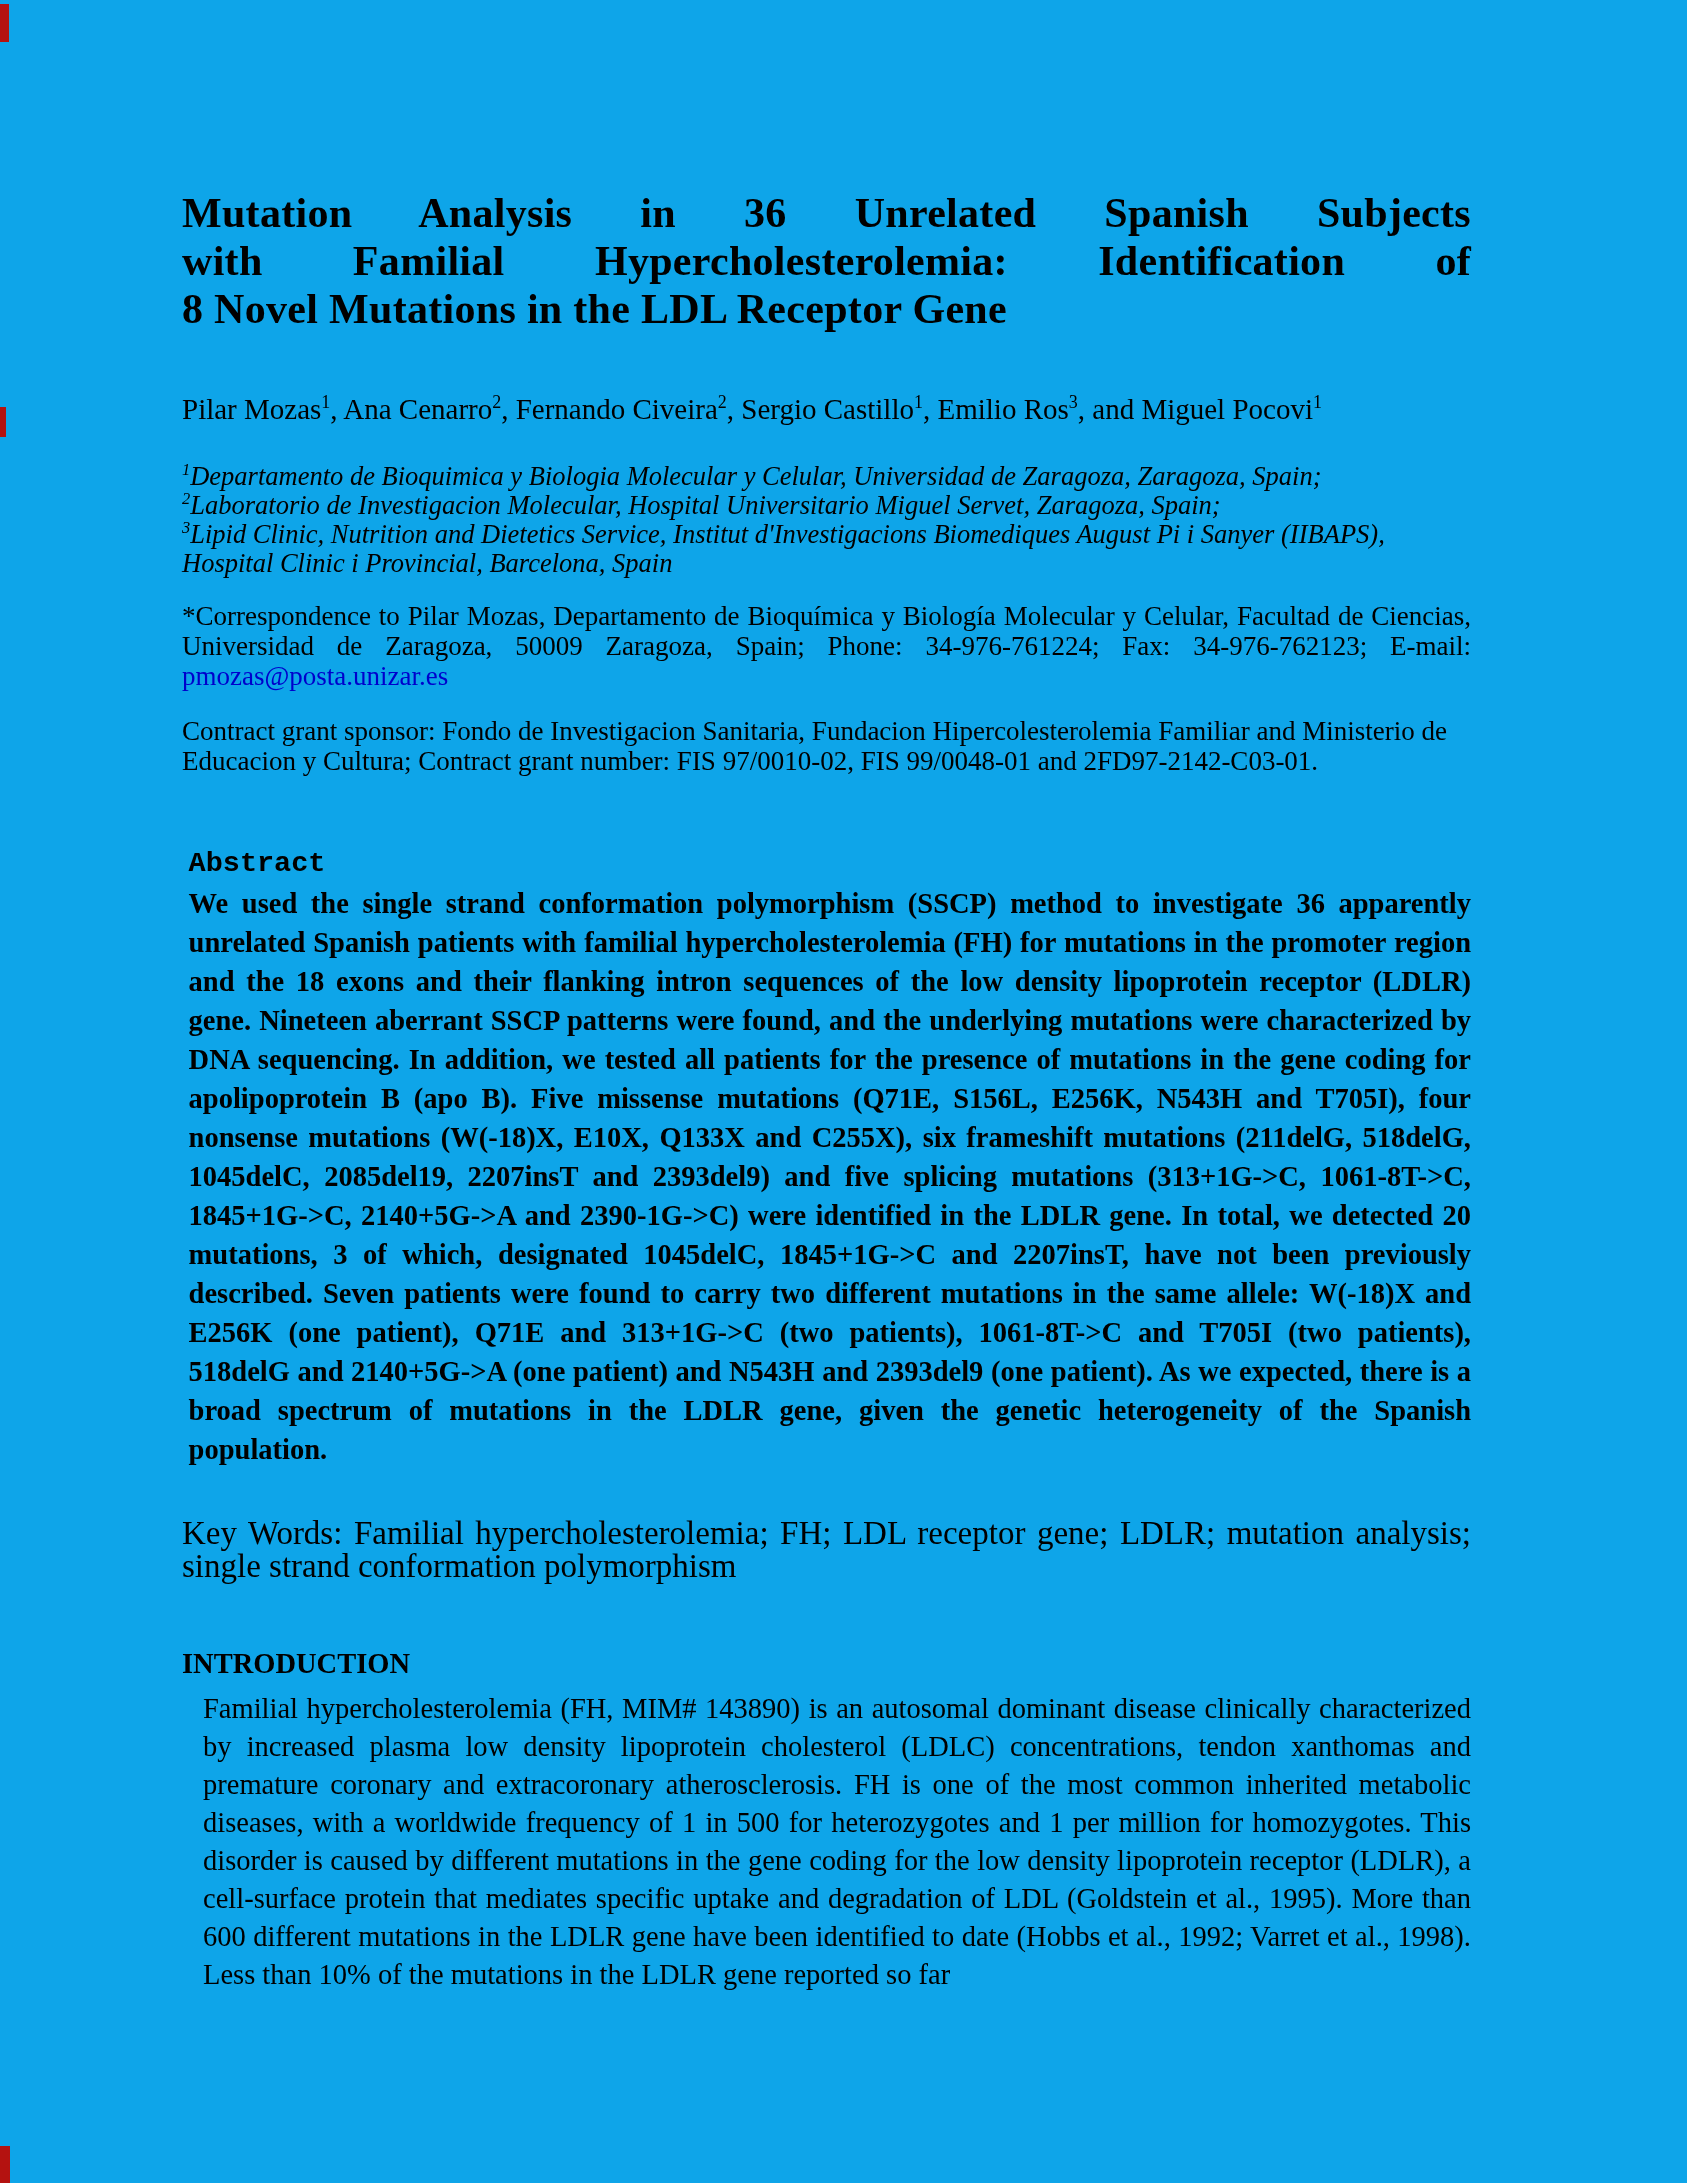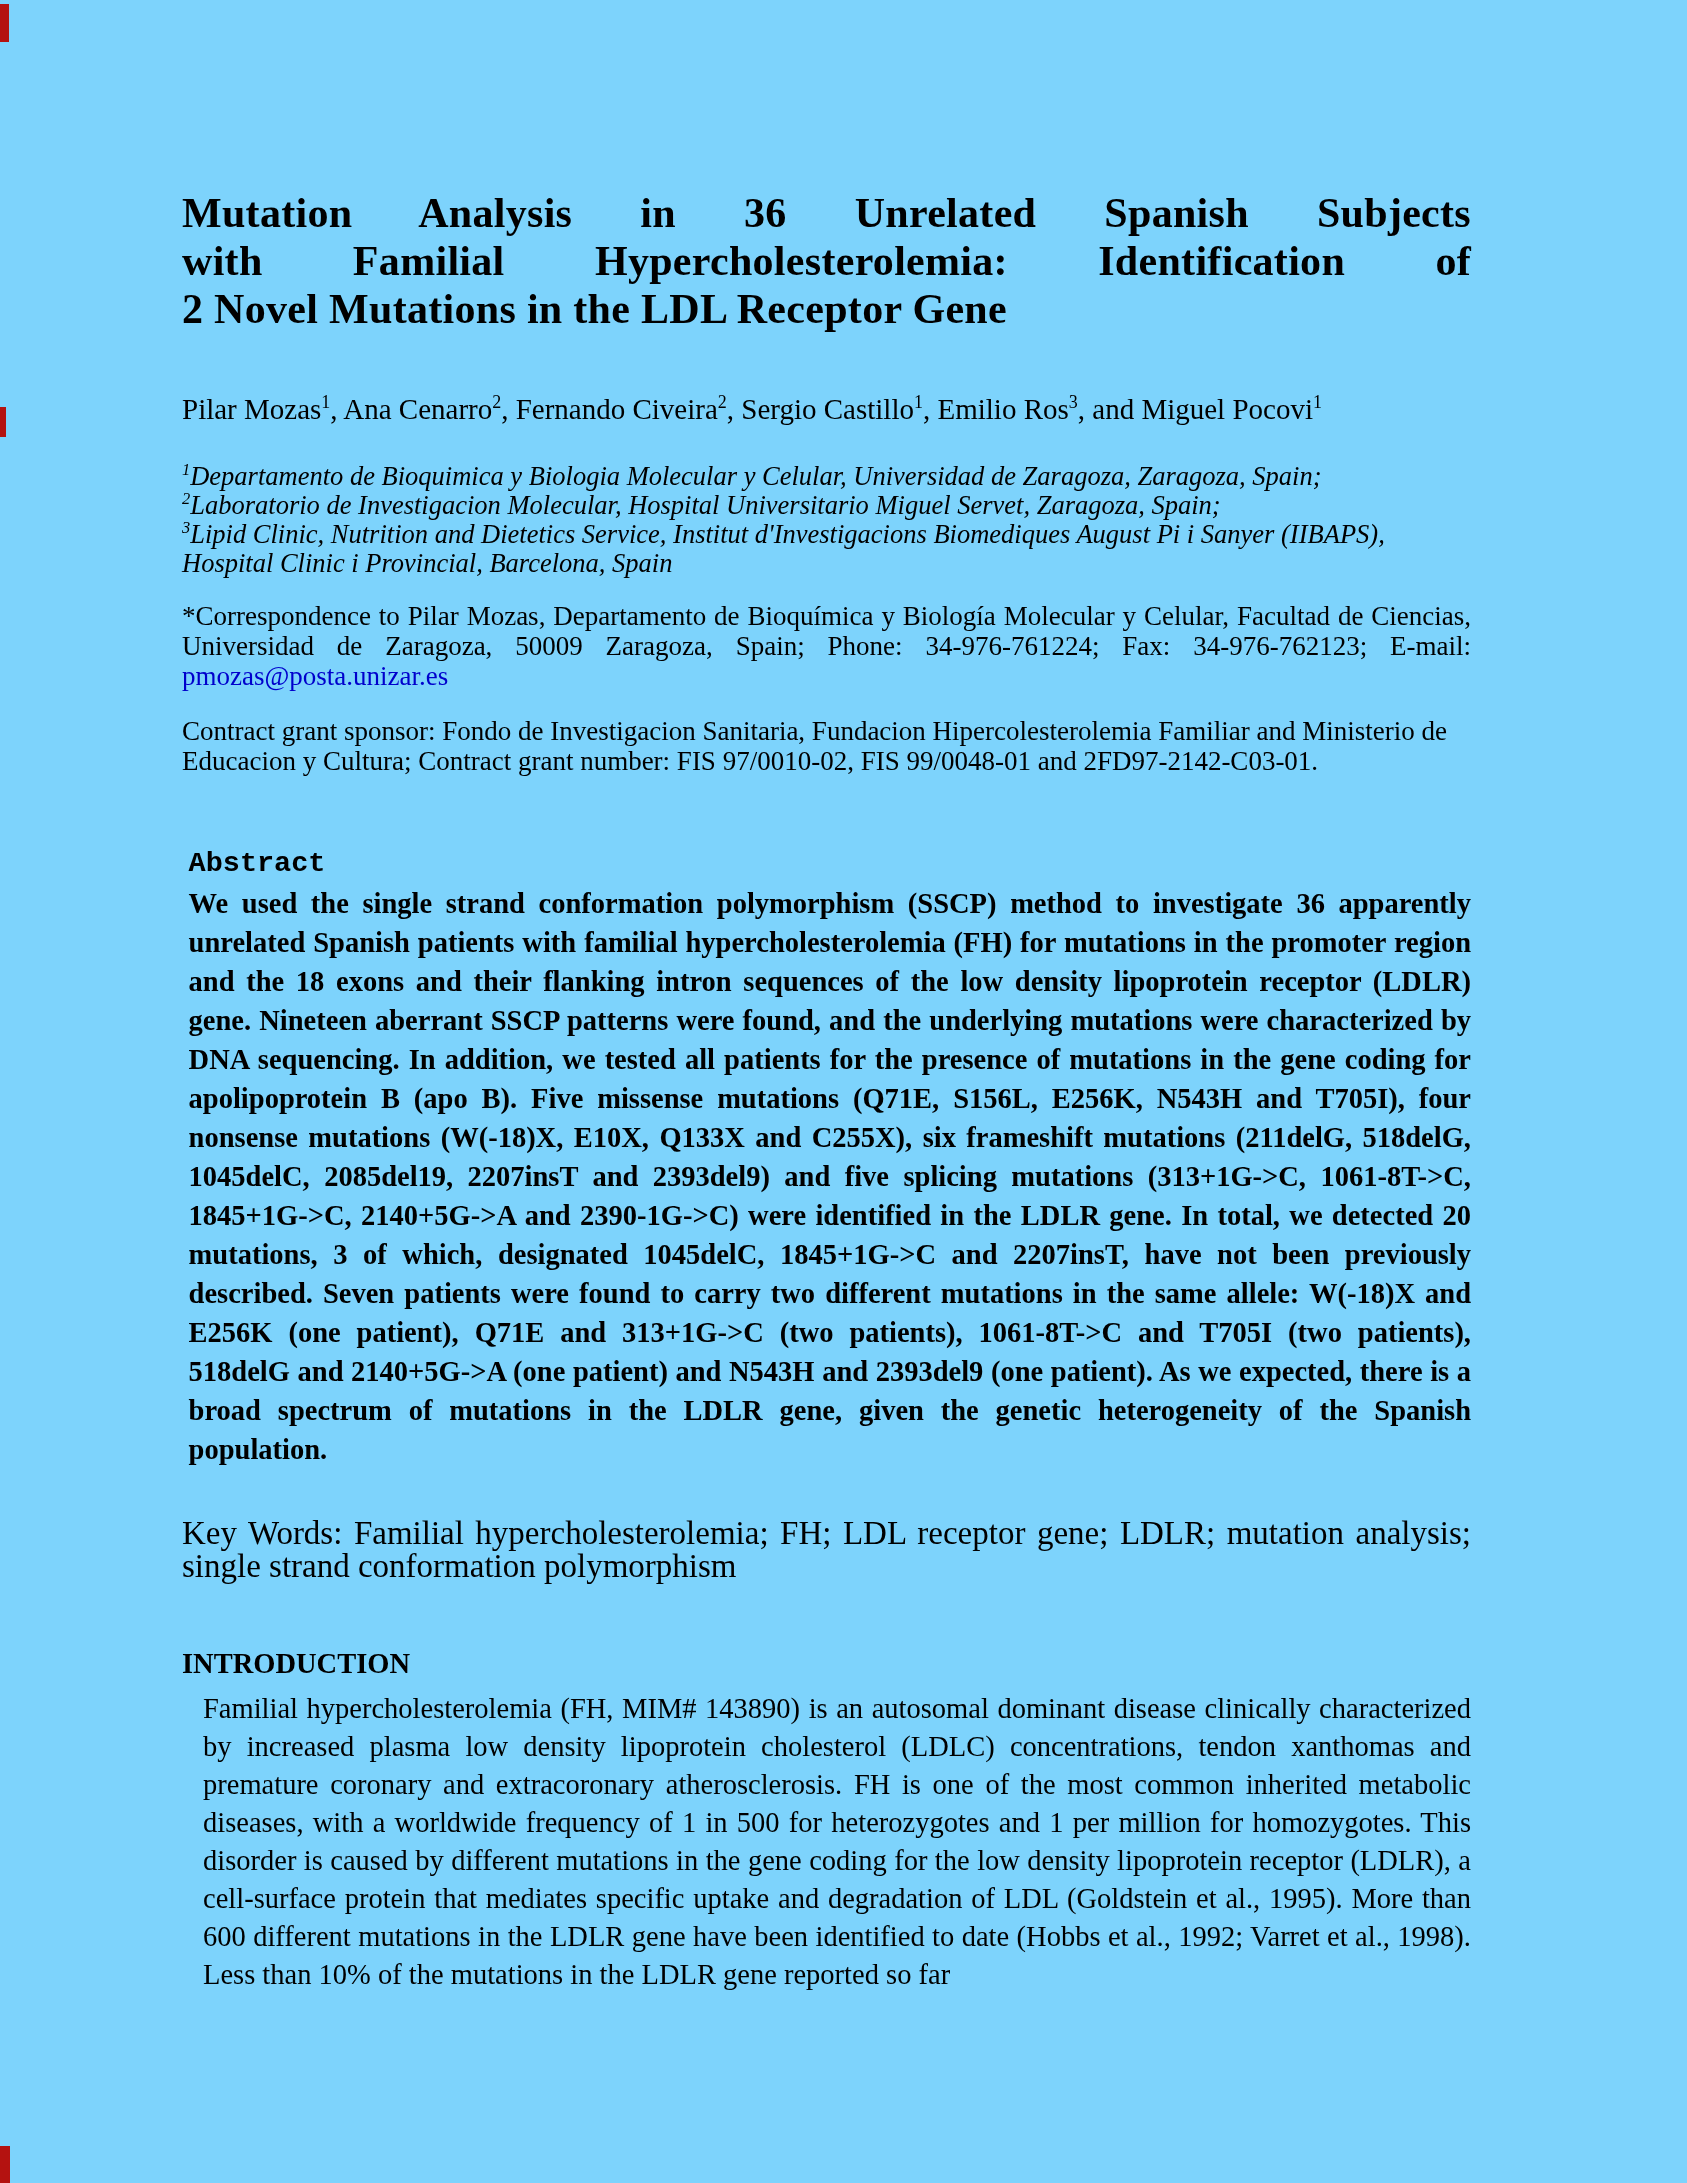--- a/index.html
+++ b/index.html
@@ -1,21 +1,21 @@
 <!DOCTYPE html>
 <html style="--link-color: #0000cc; --mark-color: #b41210;font-size:10.6px"><head>
 <meta charset="utf-8">
 <style>
   * { margin: 0; padding: 0; box-sizing: border-box; }
   html, body { background: #888; }
   .page {
     position: relative;
     width: 1688px;
     height: 2183px;
-    background: #7dd3fc;
+    background: #0ea5e9;
     font-family: "Liberation Serif", "DejaVu Serif", serif;
     color: #000000;
     overflow: hidden;
     margin: 0 auto;
   }
   .edge-mark {
     position: absolute;
     background: var(--mark-color, #b41210);
   }
   .mark-top    { left: 0; top: 4px;    width: 9.3px; height: 38px; }
@@ -120,21 +120,21 @@
 
   <div class="edge-mark mark-top"></div>
   <div class="edge-mark mark-mid"></div>
   <div class="edge-mark mark-bottom"></div>
 
   <div class="content">
 
     <h1 class="title">
       <div class="title-line jline">Mutation Analysis in 36 Unrelated Spanish Subjects</div>
       <div class="title-line jline">with Familial Hypercholesterolemia: Identification of</div>
-      <div class="title-line">2 Novel Mutations in the LDL Receptor Gene</div>
+      <div class="title-line">8 Novel Mutations in the LDL Receptor Gene</div>
     </h1>
 
     <p class="authors">
       <span><span>Pilar Mozas</span><sup>1</sup><span>, </span></span><span><span>Ana Cenarro</span><sup>2</sup><span>, </span></span><span><span>Fernando Civeira</span><sup>2</sup><span>, </span></span><span><span>Sergio Castillo</span><sup>1</sup><span>, </span></span><span><span>Emilio Ros</span><sup>3</sup><span>, and </span></span><span><span>Miguel Pocovi</span><sup>1</sup><span></span></span>
     </p>
 
     <div class="affiliations">
       <div class="affil"><sup>1</sup><span>Departamento de Bioquimica y Biologia Molecular y Celular, Universidad de Zaragoza, Zaragoza, Spain;</span></div>
       <div class="affil"><sup>2</sup><span>Laboratorio de Investigacion Molecular, Hospital Universitario Miguel Servet, Zaragoza, Spain;</span></div>
       <div class="affil"><sup>3</sup><span>Lipid Clinic, Nutrition and Dietetics Service, Institut d'Investigacions Biomediques August Pi i Sanyer (IIBAPS), Hospital Clinic i Provincial, Barcelona, Spain</span></div>

